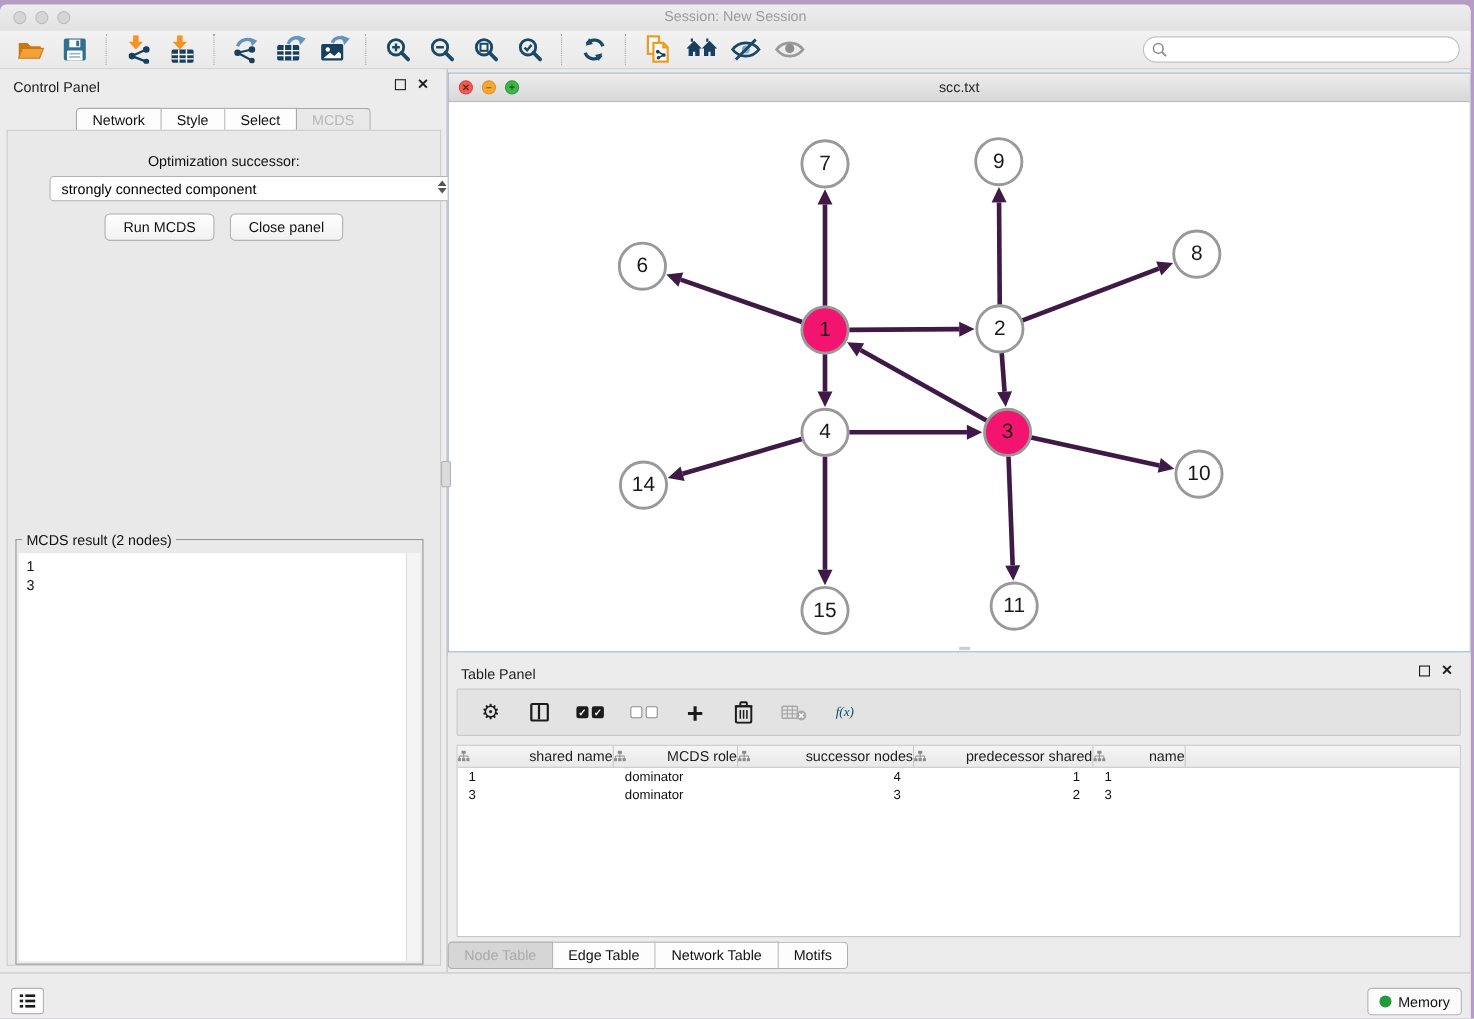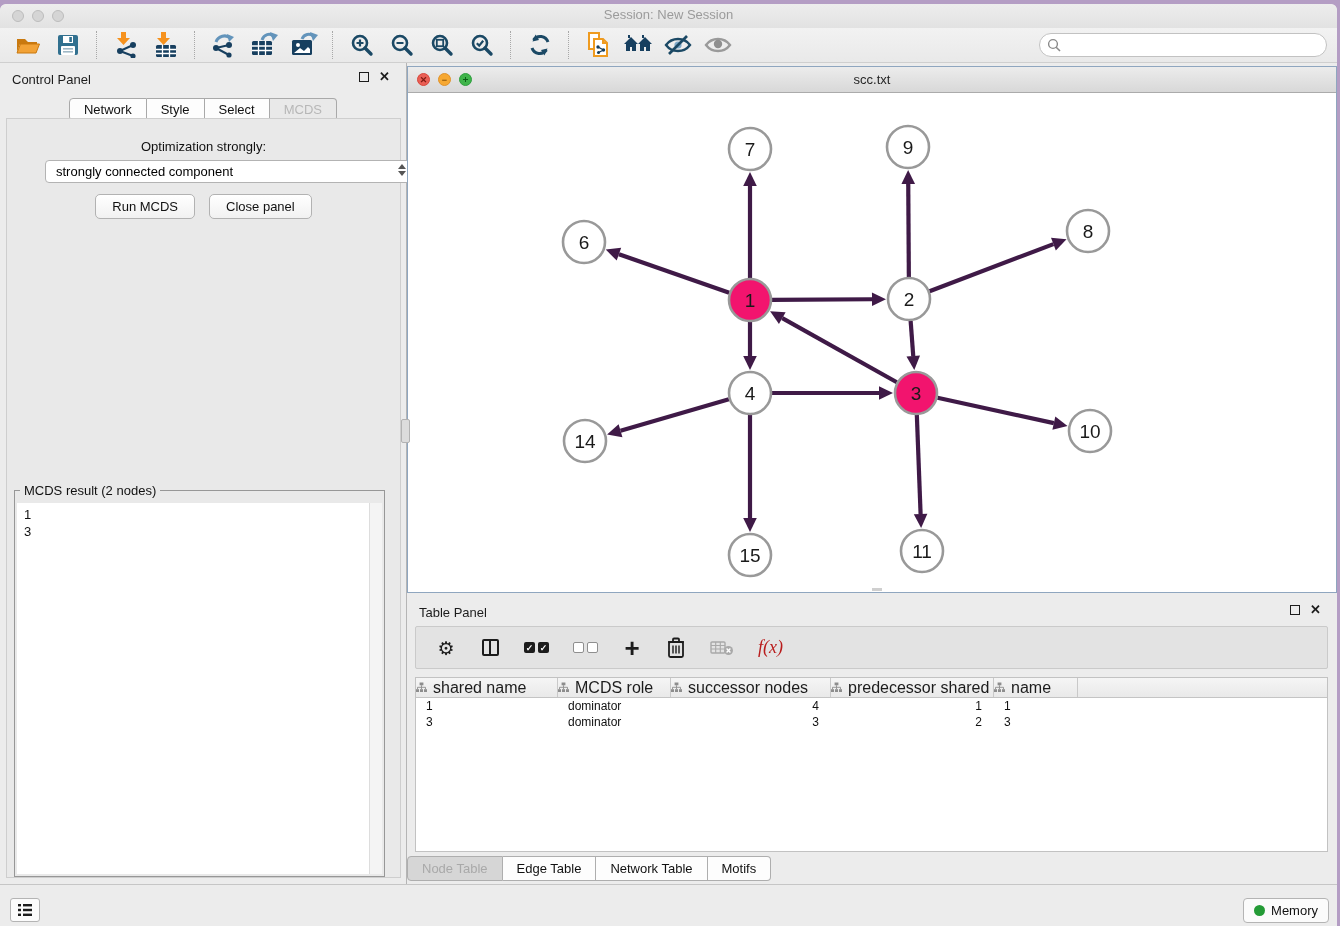--- a/index.html
+++ b/index.html
@@ -59,24 +59,24 @@
   .tpanel{position:absolute;left:0;top:533px;width:930px;height:288px;background:#ececec}
   .tp-toolbar{position:absolute;left:8px;right:9px;top:30px;height:43px;background:#e3e3e3;border:1px solid #cacaca;border-radius:2px;display:flex;align-items:center;gap:24px;padding-left:20px;box-sizing:border-box}
   .tico{display:flex;align-items:center;justify-content:center;min-width:20px;height:24px}
   .gearglyph{font-size:19px;color:#1c1c1c;font-family:"DejaVu Sans",sans-serif;line-height:20px}
   .colsicon{width:17px;height:17px;border:2.5px solid #1c1c1c;box-sizing:border-box;position:relative;border-radius:2px}
   .colsicon:after{content:"";position:absolute;left:50%;top:0;bottom:0;width:2px;background:#1c1c1c;transform:translateX(-50%)}
   .chkpair{display:flex;gap:3px}
   .chk{width:11px;height:11px;background:#1c1c1c;border-radius:2px;color:#fff;font-size:9px;font-weight:bold;display:flex;align-items:center;justify-content:center}
   .unchk{width:11px;height:11px;border:1.5px solid #8f8f8f;border-radius:2px;background:#fff;box-sizing:border-box}
   .plusicon{font-size:26px;font-weight:bold;color:#1c1c1c;line-height:22px}
-  .fx{font-family:"Liberation Serif",serif;font-style:italic;font-size:18px;color:#b91c1c}
+  .fx{font-family:"Liberation Serif",serif;font-style:italic;font-size:12px;color:#0c4a6e}
   .tp-table{position:absolute;left:8px;right:9px;top:81px;bottom:32px;background:#fff;border:1px solid #c2c2c2;box-sizing:border-box;overflow:hidden}
   .thead{display:flex;height:19px;background:linear-gradient(#f5f5f5,#e9e9e9);border-bottom:1px solid #c4c4c4}
-  .th{display:flex;align-items:center;justify-content:flex-start;gap:6px;font-size:16px;color:#1c1c1c;border-right:1px solid #c9c9c9;box-sizing:border-box;flex:0 0 auto}
+  .th{display:flex;align-items:center;justify-content:space-between;gap:6px;font-size:13px;color:#1c1c1c;border-right:1px solid #c9c9c9;box-sizing:border-box;flex:0 0 auto}
   .trow{display:flex;height:16px;font-size:12px;color:#111}
   .td{box-sizing:border-box;flex:0 0 auto;padding:1px 10px 0 10px;overflow:hidden;white-space:nowrap}
   .td.r{text-align:right;padding-right:12px}
   .tp-tabs{position:absolute;left:0;bottom:3px;width:100%;display:flex;justify-content:flex-start}
   .ttab{padding:4px 14px;font-size:13px;background:#fdfdfd;border:1px solid #aeaeae;border-left-width:0;color:#111}
   .ttab:first-child{border-left-width:1px;border-radius:4px 0 0 4px}
   .ttab:last-child{border-radius:0 4px 4px 0}
   .ttab.sel{background:#d6d6d6;color:#a9a9a9}
   
   .statusbar{position:absolute;left:0;top:880px;width:100%;height:42px;background:#ececec;border-top:1px solid #c6c6c6}
@@ -245,21 +245,21 @@
       <div class="float-btn"></div>
       <div class="close-x">✕</div>
     </div>
     <div class="ctabs">
         <div class="ctab">Network</div>
         <div class="ctab">Style</div>
         <div class="ctab">Select</div>
         <div class="ctab sel">MCDS</div>
       </div>
     <div class="cbody">
-      <div class="optlabel">Optimization strongly:</div>
+      <div class="optlabel">Optimization successor:</div>
       <div class="dropdown">
         <span>strongly connected component</span>
         <span class="dd-arrows">
             <i class="dd-up"></i>
             <i class="dd-down"></i>
           </span>
       </div>
       <div class="btnrow">
         <div class="pushbtn">Run MCDS</div>
         <div class="pushbtn">Close panel</div>

